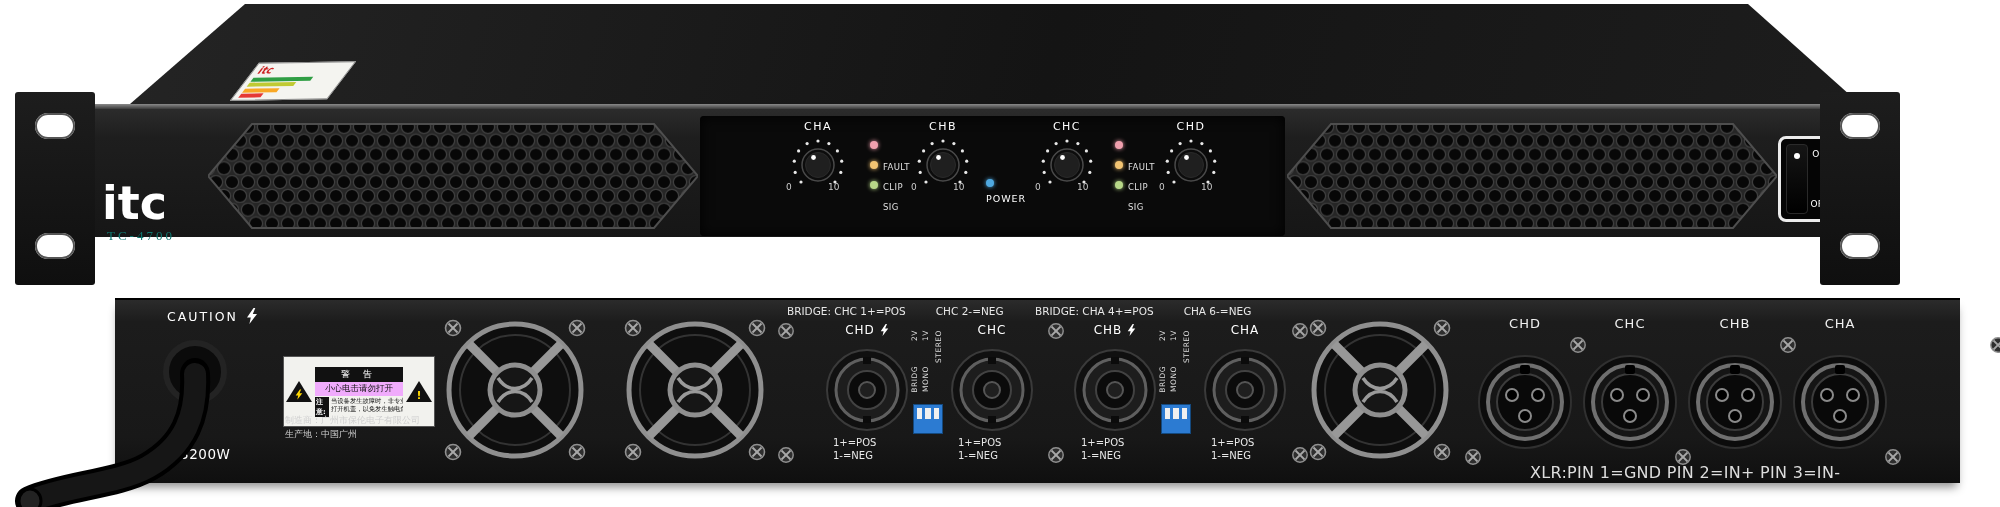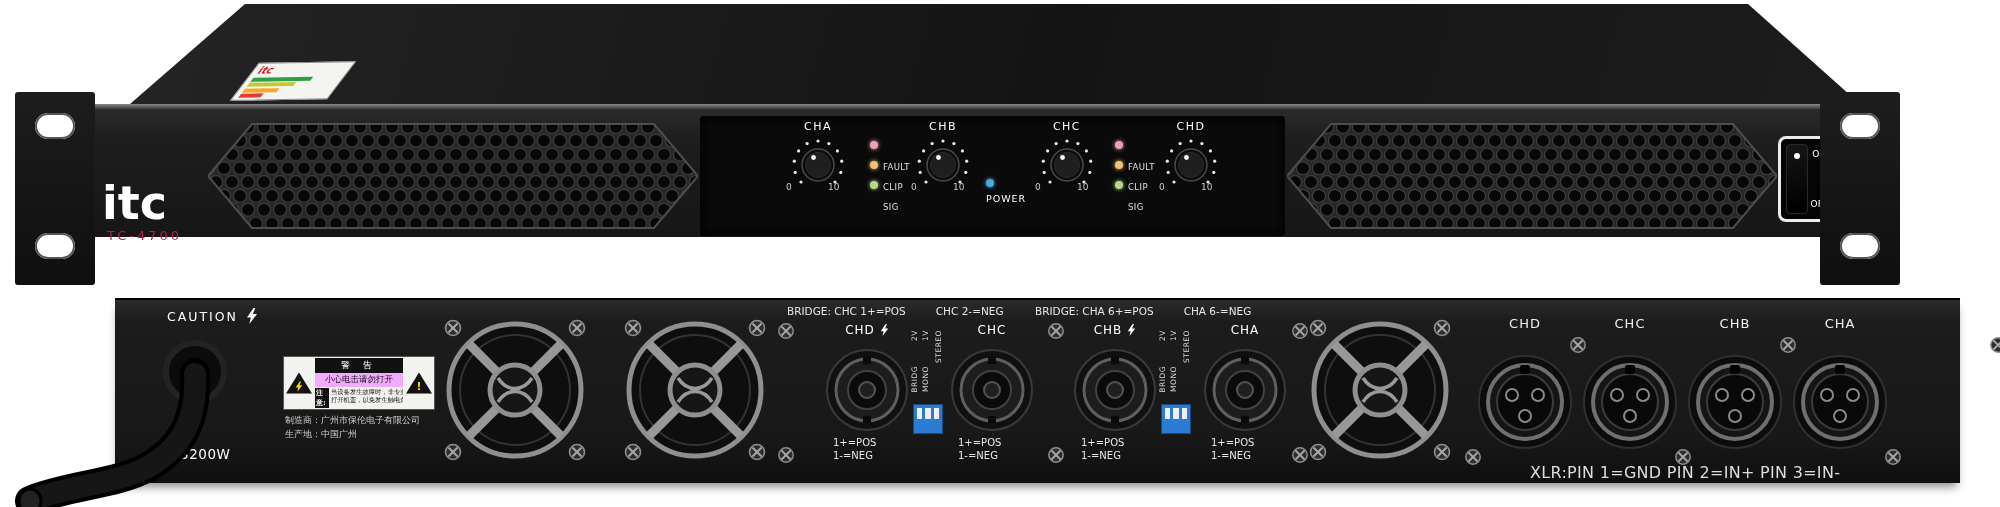--- a/index.html
+++ b/index.html
@@ -28,21 +28,21 @@
     background:linear-gradient(#8a8a8a,#3a3a3a); }
   .rack-ear { position:absolute; top:88px; width:80px; height:193px; border-radius:3px;
     background:linear-gradient(180deg,#1d1d1d,#0f0f0f); }
   .rack-ear.left { left:5px; } .rack-ear.right { left:1810px; }
   .ear-hole { position:absolute; left:20px; width:40px; height:26px; background:#fff;
     border-radius:13px; box-shadow:inset 0 0 0 2px #555; }
   .ear-hole.top { top:21px; } .ear-hole.bot { top:141px; }
 
   .brand { position:absolute; left:92px; top:176px; font-size:46px; font-weight:bold;
     color:#fff; line-height:1; }
-  .model { position:absolute; left:97px; top:224px; font-size:13px; color:#be185d; letter-spacing:3px; }
+  .model { position:absolute; left:97px; top:224px; font-size:13px; color:#0f766e; letter-spacing:3px;font-family:Liberation Serif, serif; }
 
   .grille { position:absolute; top:116px; width:490px; height:112px; }
   .grille.left { left:198px; } .grille.right { left:1277px; }
 
   .control-panel { position:absolute; left:690px; top:112px; width:585px; height:120px;
     background:#0a0a0a; border-radius:4px; box-shadow:inset 0 0 14px #000; }
   .knob-group { position:absolute; top:0; width:80px; height:100px; }
   .kg0{left:78px;} .kg1{left:203px;} .kg2{left:327px;} .kg3{left:451px;}
   .ch-label { position:absolute; top:4px; width:100%; text-align:center; font-size:11px;
     letter-spacing:1.5px; color:#fff; }
@@ -69,21 +69,21 @@
 
   
   .rear-unit { position:absolute; left:115px; top:298px; width:1845px; height:185px;
     background:linear-gradient(180deg,#2b2b2b 0,#1c1c1c 12%,#181818 75%,#0f0f0f);
     border-top:2px solid #000; box-shadow:0 7px 9px -3px rgba(0,0,0,.45); }
   .caution-row { position:absolute; left:52px; top:8px; display:flex; align-items:center; gap:8px; }
   .caution-text { font-size:12.5px; letter-spacing:2px; color:#fff; }
   .bolt { width:12px; height:16px; color:#fff; }
   .bolt-s { width:9px; height:12px; color:#fff; }
 
-  .warn-sticker { position:absolute; left:168px; top:56px; width:152px; height:54px;
+  .warn-sticker { position:absolute; left:168px; top:56px; width:152px; height:71px;
     background:#f2f2ee; border:1px solid #555; display:flex; align-items:center; padding:2px; gap:3px; }
   .tri { width:26px; height:21px; clip-path:polygon(50% 0,100% 100%,0 100%); background:#111;
     display:flex; align-items:flex-end; justify-content:center; flex:0 0 auto; }
   .tri .tri-bolt { width:8px; height:11px; color:#ffd800; margin-bottom:2px; }
   .tri.warn::after { content:"!"; color:#ffd800; font-size:11px; font-weight:bold; line-height:1.2; }
   .ws-mid { flex:1; display:flex; flex-direction:column; min-width:0; }
   .ws-title { background:#111; color:#fff; text-align:center; font-size:9px; letter-spacing:5px; padding:1px 0; }
   .ws-sub { background:#f0abfc; color:#111; text-align:center; font-size:8.5px; padding:1px 0; white-space:nowrap; }
   .ws-note { display:flex; gap:2px; padding-top:1px; }
   .ws-note-label { font-size:7px; font-weight:bold; background:#111; color:#fff; padding:0 1px; height:fit-content; }
@@ -387,21 +387,21 @@
     <div class="pol" style="left:718px">
       <span class="wsl">1+=POS</span>
       <span class="wsl">1-=NEG</span>
     </div>
     <div class="pol" style="left:843px">
       <span class="wsl">1+=POS</span>
       <span class="wsl">1-=NEG</span>
     </div>
 
     <div class="bridge-row" style="left:920px">
-      <span>BRIDGE: CHA 6+=POS</span>
+      <span>BRIDGE: CHA 4+=POS</span>
       <span>CHA 6-=NEG</span>
     </div>
     <div class="spk-ch" style="left:960px">
       <span>CHB</span>
       <svg class="bolt-s" viewBox="0 0 12 16">
           <use href="#sym-bolt"></use>
         </svg>
     </div>
     <div class="spk-ch" style="left:1090px">
       <span>CHA</span>

